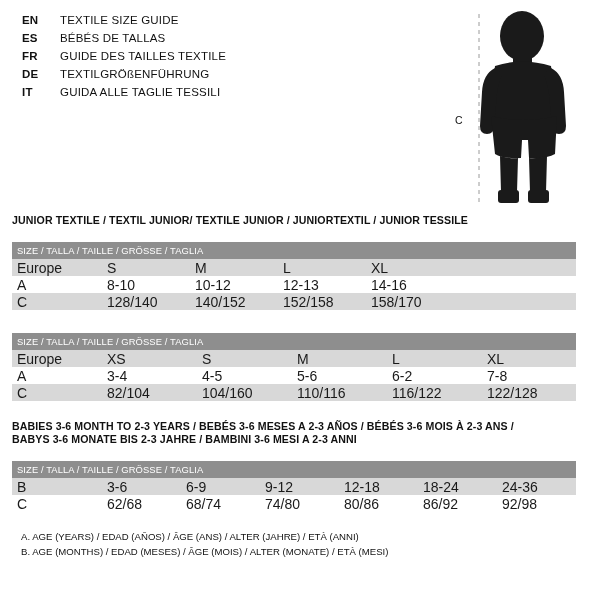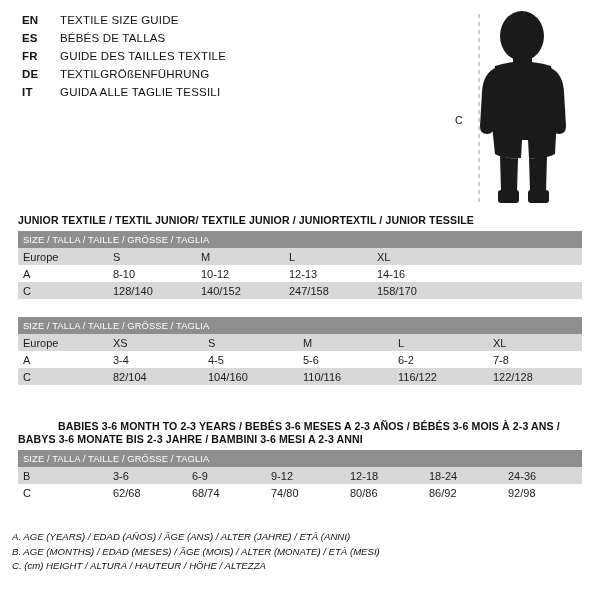--- a/index.html
+++ b/index.html
@@ -59,38 +59,39 @@
     position: absolute;
     left: 0px;
     top: 106px;
     font-size: 10.5px;
     color: #111;
   }
 
   
   .section {
     position: absolute;
-    left: 18px;
+    left: 12px;
     width: 564px;
   }
   .section-title {
     font-size: 10.6px;
     font-weight: bold;
     color: #111;
     margin-bottom: 5px;
     letter-spacing: 0.1px;
     white-space: nowrap;
   }
   table.size {
     border-collapse: collapse;
     width: 564px;
     table-layout: fixed;
+    margin-top: 16px;
   }
   table.size td {
-    font-size: 11px;
+    font-size: 14px;
     color: #1a1a1a;
     padding: 0 0 0 5px;
     height: 17px;
     vertical-align: middle;
     overflow: hidden;
     white-space: nowrap;
   }
   tr.head td {
     background: #8e8e8e;
     color: #ffffff;
@@ -100,23 +101,22 @@
   tr.shade td {
     background: #d8d8d8;
   }
   tr.plain td {
     background: #ffffff;
   }
 
   
   .legend {
     position: absolute;
-    left: 12px;
+    left: 21px;
     width: 560px;
-    font-style: italic;
   }
   .legend div {
     font-size: 9.6px;
     color: #111;
     line-height: 14.5px;
     white-space: nowrap;
   }
 </style>
 </head>
 <body>
@@ -203,21 +203,21 @@
         <td>8-10</td>
         <td>10-12</td>
         <td>12-13</td>
         <td>14-16</td>
         <td></td>
       </tr>
       <tr class="shade">
         <td>C</td>
         <td>128/140</td>
         <td>140/152</td>
-        <td>247/158</td>
+        <td>152/158</td>
         <td>158/170</td>
         <td></td>
       </tr>
     </tbody>
       </table>
   </div>
 
   <div class="section" style="top:317px;">
     <table class="size">
       <colgroup>
@@ -254,21 +254,21 @@
         <td>104/160</td>
         <td>110/116</td>
         <td>116/122</td>
         <td>122/128</td>
       </tr>
     </tbody>
       </table>
   </div>
 
   <div class="section" style="top:420px;">
-    <div class="section-title" style="margin-bottom:1px;margin-left:40px;">BABIES 3-6 MONTH TO 2-3 YEARS / BEBÉS 3-6 MESES A 2-3 AÑOS / BÉBÉS 3-6 MOIS À 2-3 ANS /</div>
+    <div class="section-title" style="margin-bottom:1px;">BABIES 3-6 MONTH TO 2-3 YEARS / BEBÉS 3-6 MESES A 2-3 AÑOS / BÉBÉS 3-6 MOIS À 2-3 ANS /</div>
     <div class="section-title">BABYS 3-6 MONATE BIS 2-3 JAHRE / BAMBINI 3-6 MESI A 2-3 ANNI</div>
     <table class="size">
       <colgroup>
         <col style="width:90px">
           <col style="width:79px">
           <col style="width:79px">
           <col style="width:79px">
           <col style="width:79px">
           <col style="width:79px">
           <col style="width:79px">
@@ -295,16 +295,15 @@
         <td>86/92</td>
         <td>92/98</td>
       </tr>
     </tbody>
       </table>
   </div>
 
   <div class="legend" style="top:530px;">
     <div>A. AGE (YEARS) / EDAD (AÑOS) / ÂGE (ANS) / ALTER (JAHRE) / ETÀ (ANNI)</div>
     <div>B. AGE (MONTHS) / EDAD (MESES) / ÂGE (MOIS) / ALTER (MONATE) / ETÀ (MESI)</div>
-    <div>C. (cm) HEIGHT / ALTURA / HAUTEUR / HÖHE / ALTEZZA</div>
   </div>
 
 </div>
 
 </body></html>

